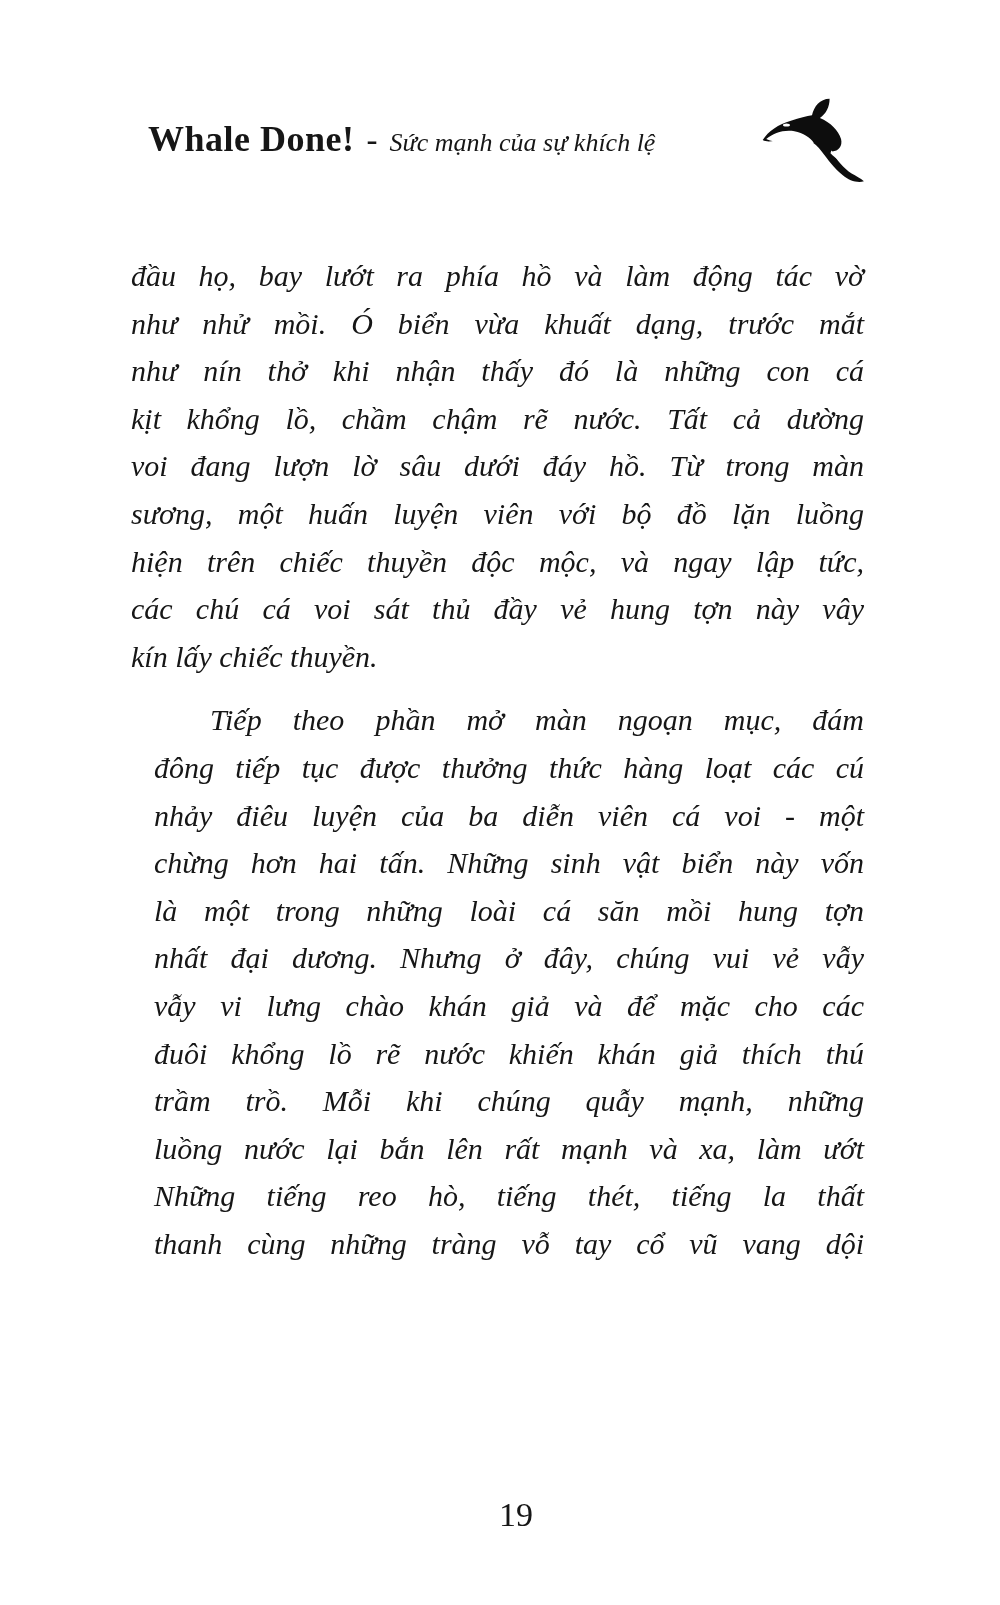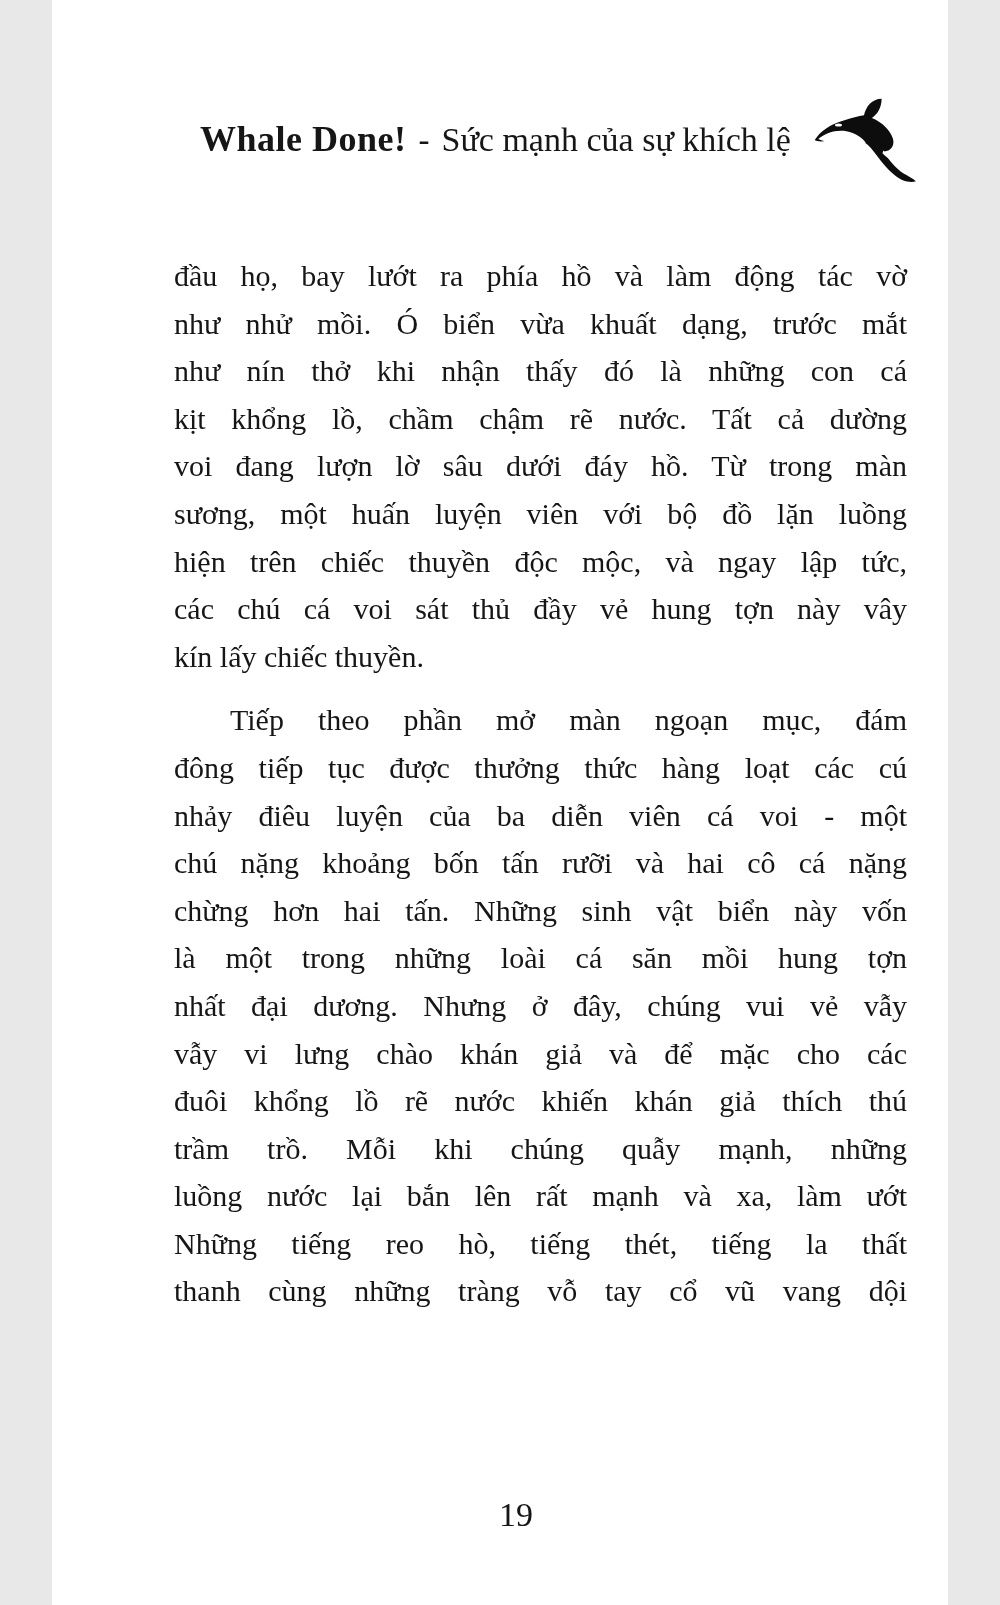--- a/index.html
+++ b/index.html
@@ -1,18 +1,18 @@
 <!DOCTYPE html>
 <html lang="vi"><head>
 <meta charset="utf-8">
 <style>
   html, body { margin: 0; padding: 0; background: #e8e8e8; }
   .page {
     position: relative;
-    width: 896px;
+    width: 1000px;
     height: 1605px;
     margin: 0 auto;
     background: #ffffff;
     color: #161616;
     font-family: "Liberation Serif", "DejaVu Serif", serif;
     overflow: hidden;
   }
   
   .header {
     position: absolute;
@@ -25,39 +25,41 @@
   }
   .header .title {
     font-weight: bold;
     font-size: 36px;
     letter-spacing: 0.5px;
   }
   .header .sep {
     font-size: 33px;
   }
   .header .subtitle {
-    font-size: 34px;
+    font-style: italic;
+    font-size: 26px;
   }
   .orca {
     position: absolute;
     top: 96px;
     left: 758px;
     width: 108px;
     height: 88px;
   }
   
   .bodytext {
     position: absolute;
     top: 252px;
-    left: 122px;
+    left: 131px;
     width: 733px;
     font-size: 30px;
     line-height: 47.6px;
+    font-style: italic;
   }
-  .para + .para { margin-top: 16px; }
+  .para + .para { margin-top: 16px; margin-left: 23px; }
   .line {
     text-align: justify;
     text-align-last: justify;
   }
   .line--end { text-align-last: left; }
   .line--indent { text-indent: 56px; }
   
   .pagenum {
     position: absolute;
     top: 1496px;
@@ -101,21 +103,20 @@
       <div class="line">sương, một huấn luyện viên với bộ đồ lặn luồng</div>
       <div class="line">hiện trên chiếc thuyền độc mộc, và ngay lập tức,</div>
       <div class="line">các chú cá voi sát thủ đầy vẻ hung tợn này vây</div>
       <div class="line line--end">kín lấy chiếc thuyền.</div>
     </div>
 
     <div class="para">
       <div class="line line--indent">Tiếp theo phần mở màn ngoạn mục, đám</div>
       <div class="line">đông tiếp tục được thưởng thức hàng loạt các cú</div>
       <div class="line">nhảy điêu luyện của ba diễn viên cá voi - một</div>
-      <div class="line">chú nặng khoảng bốn tấn rưỡi và hai cô cá nặng</div>
       <div class="line">chừng hơn hai tấn. Những sinh vật biển này vốn</div>
       <div class="line">là một trong những loài cá săn mồi hung tợn</div>
       <div class="line">nhất đại dương. Nhưng ở đây, chúng vui vẻ vẫy</div>
       <div class="line">vẫy vi lưng chào khán giả và để mặc cho các</div>
       <div class="line">đuôi khổng lồ rẽ nước khiến khán giả thích thú</div>
       <div class="line">trầm trồ. Mỗi khi chúng quẫy mạnh, những</div>
       <div class="line">luồng nước lại bắn lên rất mạnh và xa, làm ướt</div>
       <div class="line">Những tiếng reo hò, tiếng thét, tiếng la thất</div>
       <div class="line">thanh cùng những tràng vỗ tay cổ vũ vang dội</div>
     </div>

